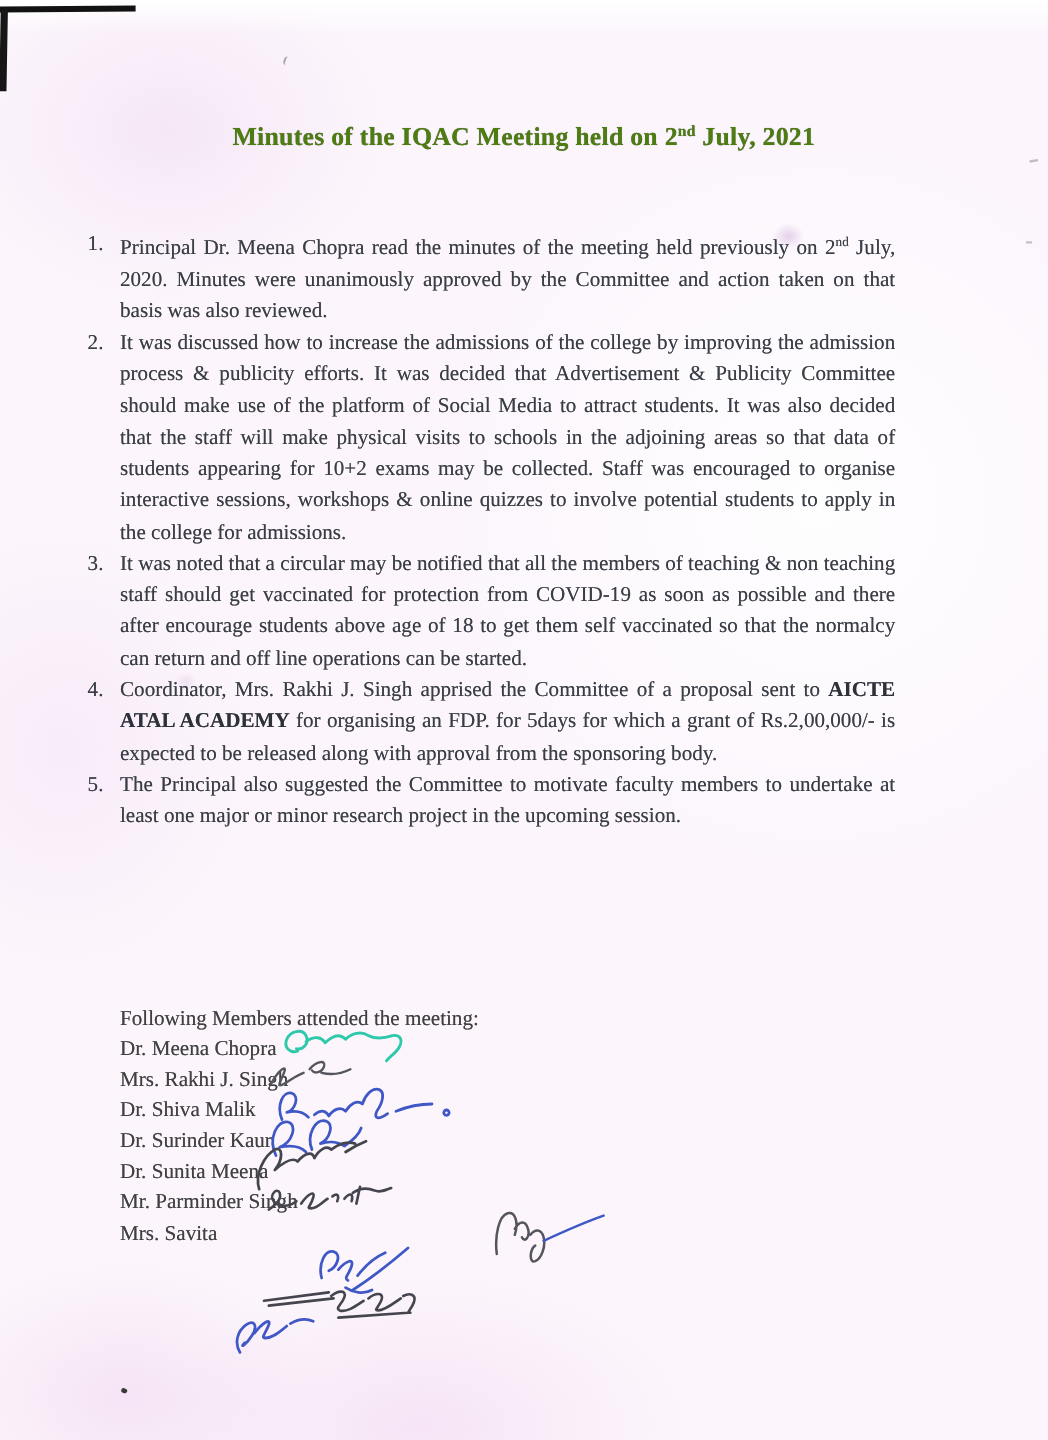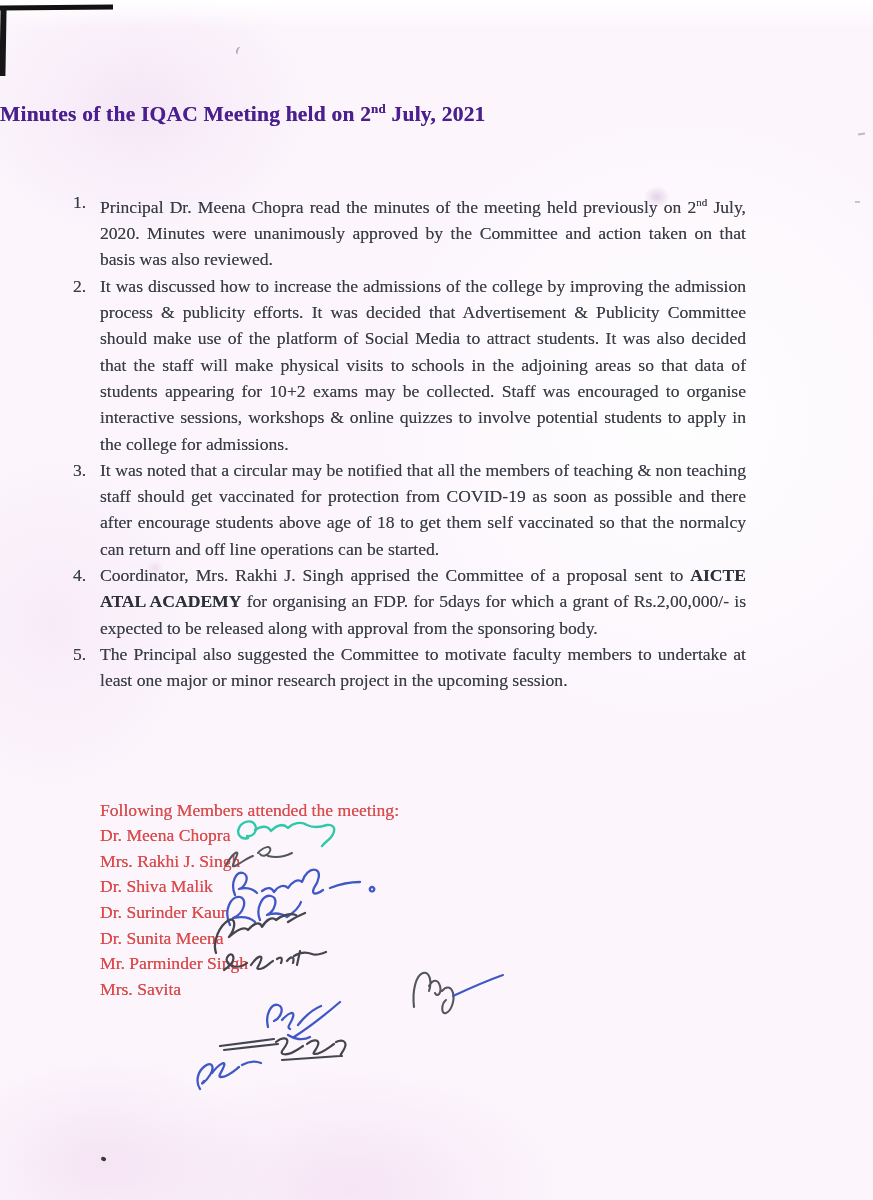--- a/index.html
+++ b/index.html
@@ -21,40 +21,40 @@
   .edge-left{position:absolute;left:0;top:8px;width:6px;height:68px;background:#161616;transform:skewX(-1deg);}
   .speck-bottom{position:absolute;left:101px;top:1157px;width:5px;height:4px;background:#3a3a3a;border-radius:50% 40% 60% 50%;transform:rotate(25deg);}
   .mark-top{position:absolute;left:236px;top:47px;width:5px;height:8px;border-left:2px solid #a194a8;border-radius:60%;transform:rotate(18deg);opacity:.8;}
   .speck-right1{position:absolute;left:858px;top:133px;width:7px;height:2px;background:#c0bac2;transform:rotate(-10deg);}
   .speck-right2{position:absolute;left:855px;top:201px;width:5px;height:2px;background:#c9c3cb;}
   .blotch{position:absolute;left:644px;top:186px;width:26px;height:22px;background:radial-gradient(closest-side, rgba(190,150,205,.4), rgba(190,150,205,0));}
   .blotch2{position:absolute;left:146px;top:560px;width:18px;height:16px;background:radial-gradient(closest-side, rgba(200,165,210,.25), rgba(200,165,210,0));}
 
   .title{
     position:absolute;left:0;top:101px;width:100%;
-    font-weight:bold;font-size:21.5px;color:#4c1d95;
+    text-align:center;font-weight:bold;font-size:21.5px;color:#4d7c0f;
     letter-spacing:.2px;
     text-shadow:0 0 .6px rgba(34,38,46,.7);
   }
   .title sup{font-size:13px;}
 
   .minutes{
     position:absolute;left:73px;top:189px;width:673px;
     font-size:17.6px;line-height:26.3px;color:#393d45;
     text-shadow:0 0 .5px rgba(57,61,69,.65);
   }
   .item{display:flex;align-items:flex-start;}
   .item .num{width:27px;flex:0 0 27px;}
   .item .txt{flex:1;text-align:justify;}
   .item .txt b{color:#2d313a;}
   .item .txt sup{font-size:11px;}
 
   .attendees{
-    position:absolute;left:100px;top:797px;width:640px;
-    font-size:17.6px;color:#ef4444;
+    position:absolute;left:100px;top:835px;width:640px;
+    font-size:17.6px;color:#404040;
     text-shadow:0 0 .5px rgba(57,61,69,.65);
   }
   .attendees .heading{line-height:26px;}
   .attendees .member{line-height:25.7px;height:25.7px;white-space:nowrap;}
   .sig{position:absolute;pointer-events:none;}
   .sig path{fill:none;stroke-linecap:round;stroke-linejoin:round;}
 </style>
 </head>
 <body>
 

